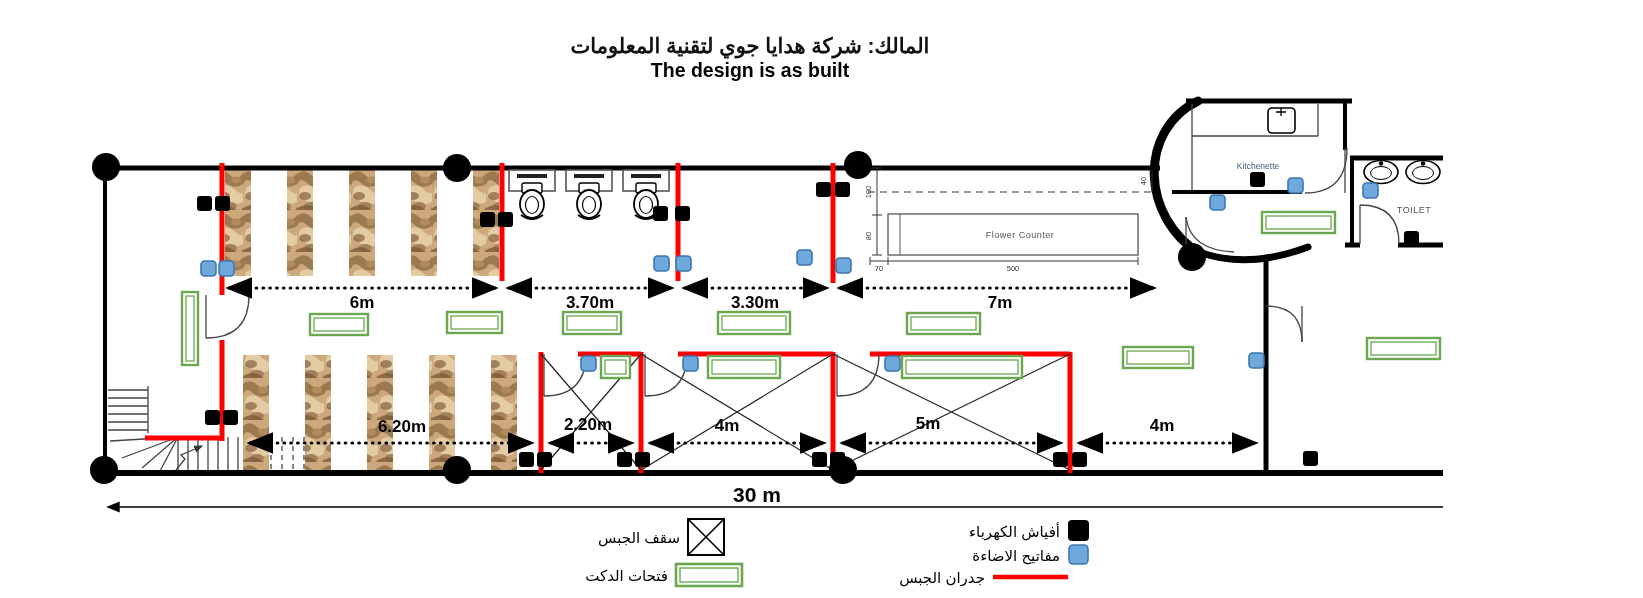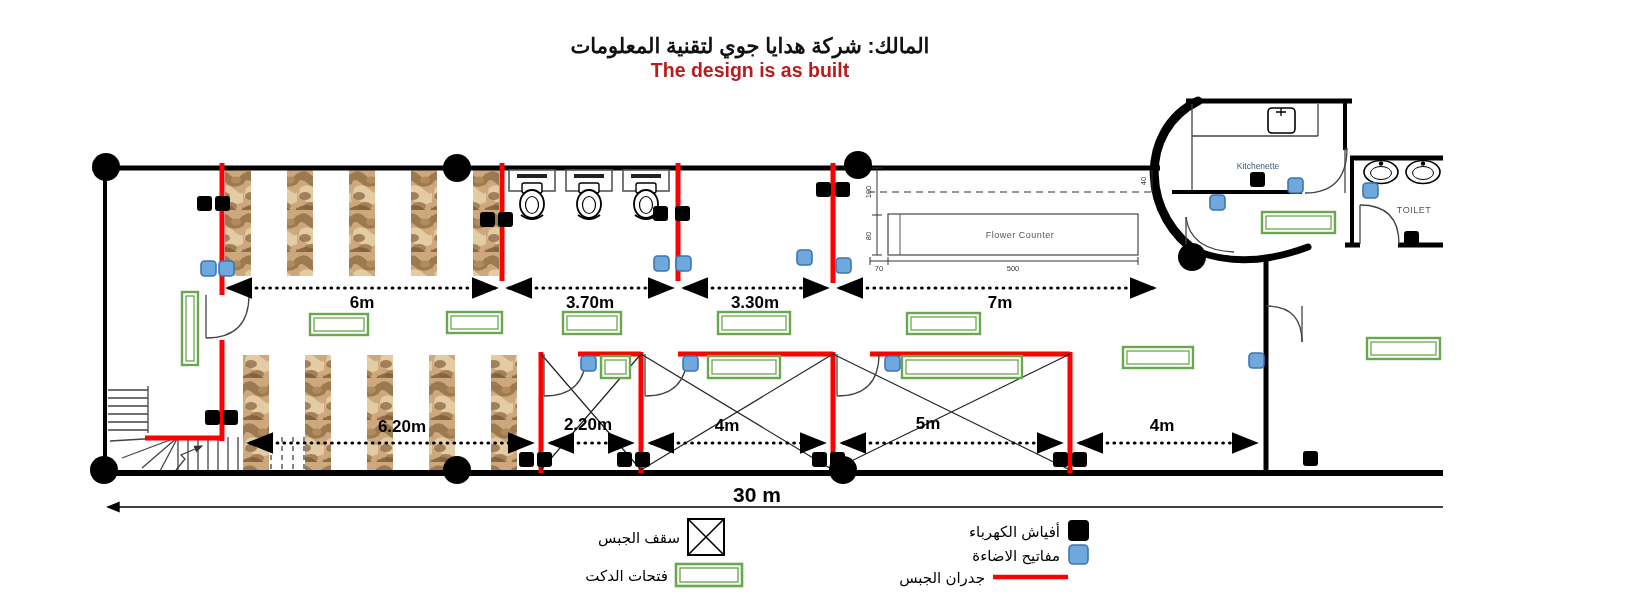--- a/index.html
+++ b/index.html
@@ -1,20 +1,20 @@
 <!DOCTYPE html>
 <html><head>
 <meta charset="utf-8">
 <style>
   html,body{margin:0;padding:0;background:#fff;}
   .canvas{position:relative;width:1443px;height:598px;background:#fff;
           font-family:"Liberation Sans",sans-serif;overflow:hidden;}
   .titles{position:absolute;left:430px;top:34px;width:640px;text-align:center;z-index:3;}
   .t-ar{font-size:21px;font-weight:700;direction:rtl;color:#111;}
-  .t-en{font-size:19.5px;font-weight:700;color:#b91c1c;margin-top:1px;}
+  .t-en{font-size:19.5px;font-weight:700;color:#000000;margin-top:1px;}
   svg text{font-family:"Liberation Sans","DejaVu Sans",sans-serif;}
   .dim{font-size:17px;font-weight:700;fill:#000;text-anchor:middle;}
   .dimbig{font-size:21px;font-weight:700;fill:#000;text-anchor:middle;}
   .tiny{font-size:7.5px;fill:#333;text-anchor:middle;}
   .rlabel{font-size:9px;fill:#555;text-anchor:middle;letter-spacing:.5px;}
   .klabel{font-size:8.5px;fill:#3a5a78;text-anchor:middle;}
   .leg{font-size:15px;fill:#000;text-anchor:end;}
   .wall{stroke:#000;fill:none;}
   .thin{stroke:#444;fill:none;stroke-width:1.3;}
   .red{stroke:#FF0000;fill:none;stroke-width:5;}

